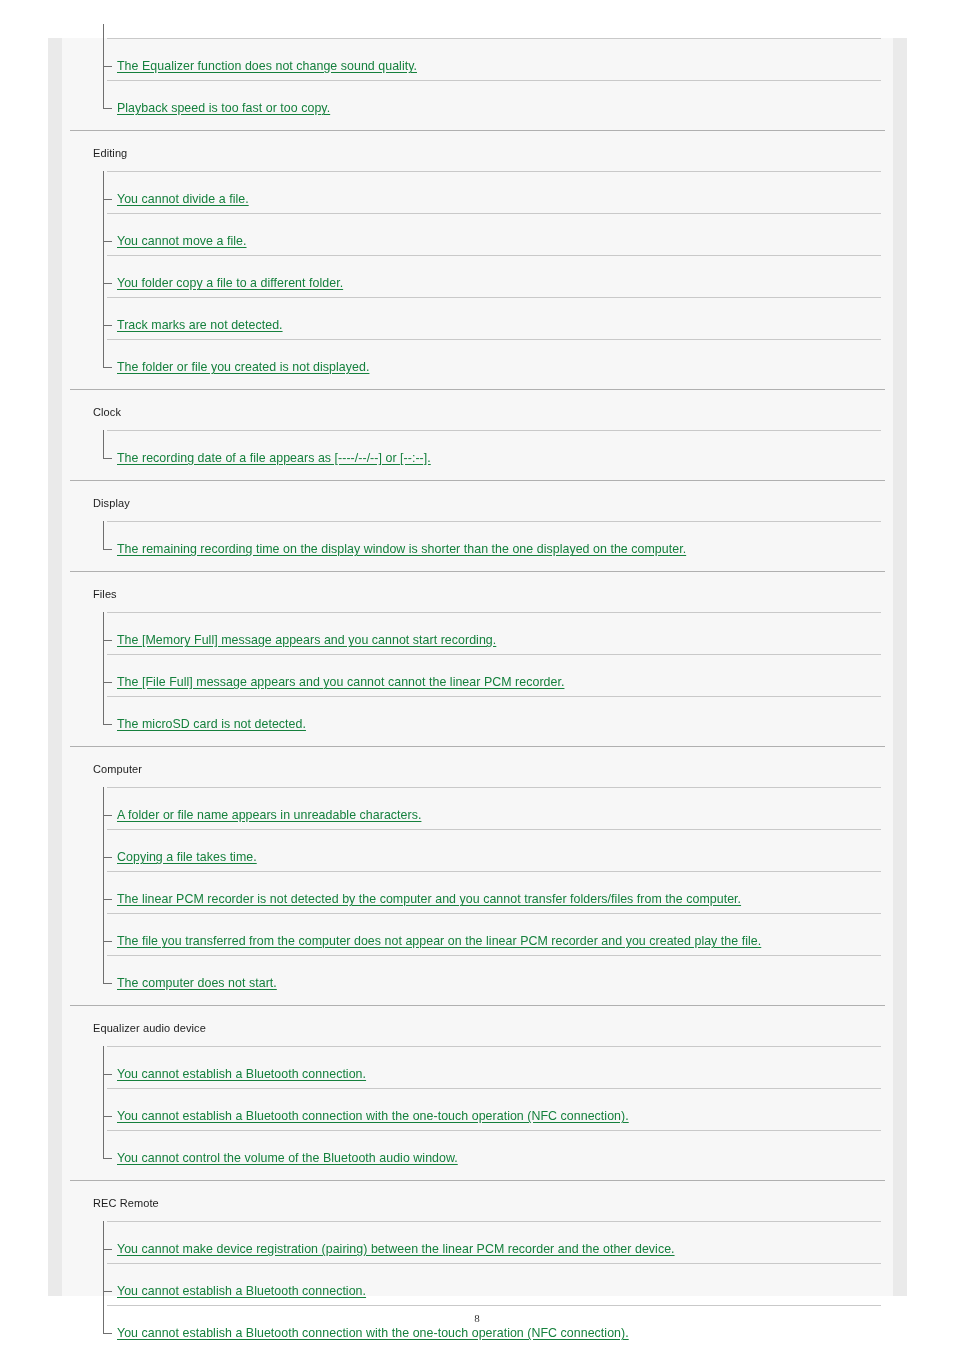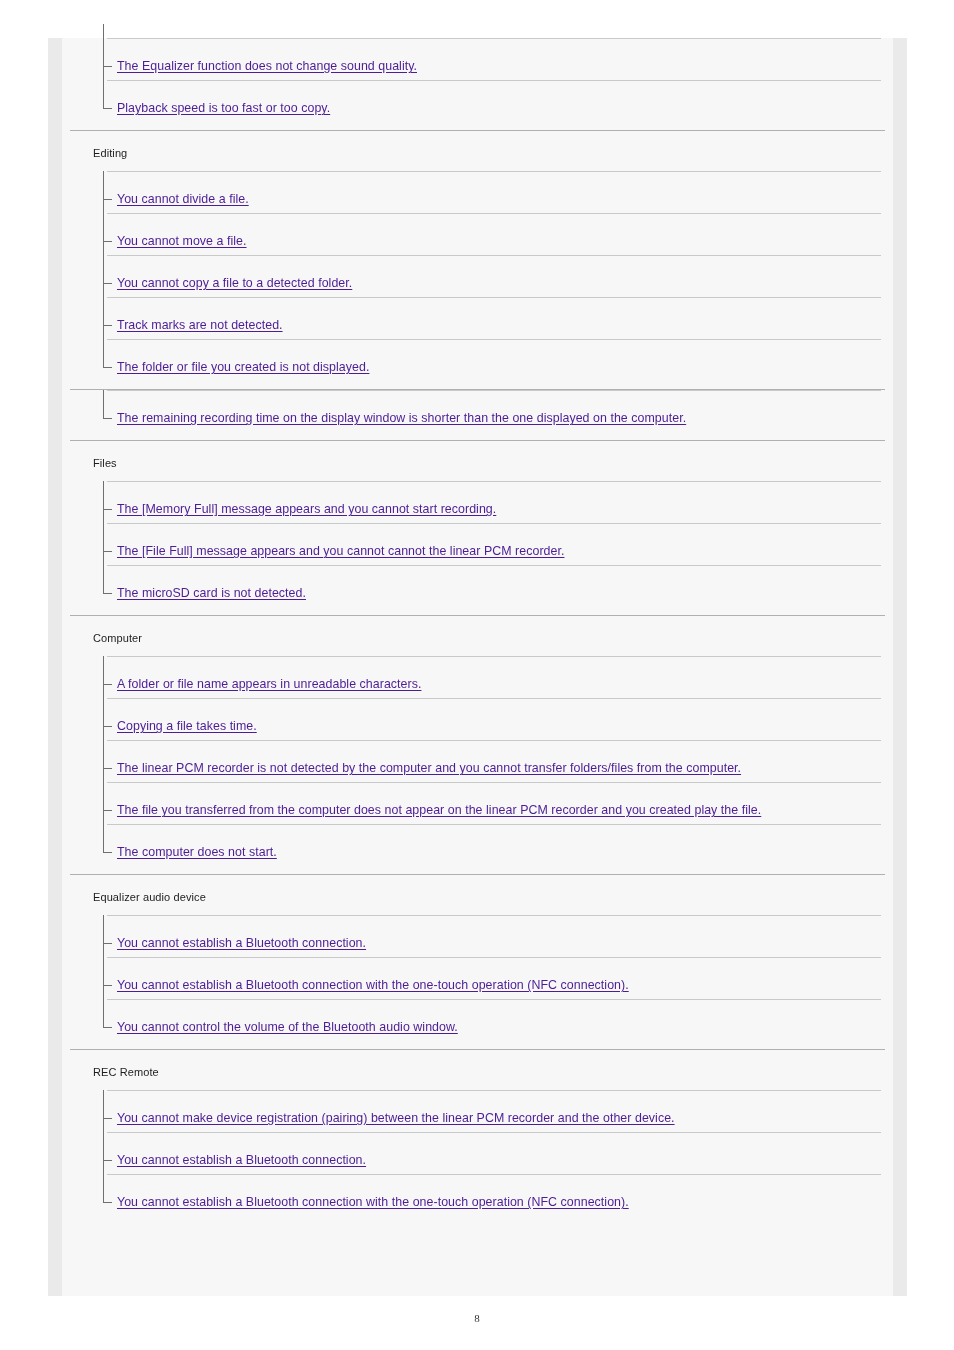--- a/index.html
+++ b/index.html
@@ -96,21 +96,21 @@
     width: 9px;
     height: 1px;
     background: #6f6f6f;
   }
   .item-link {
     position: absolute;
     left: 55px;
     top: 20px;
     font-size: 12.4px;
     line-height: 16px;
-    color: #4c1d95;
+    color: #15803d;
     text-decoration: underline;
     text-underline-offset: 2px;
     white-space: nowrap;
     cursor: pointer;
     letter-spacing: 0.05px;
   }
   
   .tree.continued .tree-spine { top: -14px; }
 
   
@@ -161,41 +161,54 @@
             <a class="item-link" href="#">You cannot divide a file.</a>
           </div>
           <div class="item">
             <div class="item-rule"></div>
             <div class="tick"></div>
             <a class="item-link" href="#">You cannot move a file.</a>
           </div>
           <div class="item">
             <div class="item-rule"></div>
             <div class="tick"></div>
-            <a class="item-link" href="#">You cannot copy a file to a detected folder.</a>
+            <a class="item-link" href="#">You folder copy a file to a different folder.</a>
           </div>
           <div class="item">
             <div class="item-rule"></div>
             <div class="tick"></div>
             <a class="item-link" href="#">Track marks are not detected.</a>
           </div>
           <div class="item">
             <div class="item-rule"></div>
             <div class="tick"></div>
             <a class="item-link" href="#">The folder or file you created is not displayed.</a>
           </div>
         </div>
       </div>
       <div class="section">
         <div class="section-rule"></div>
+        <div class="section-heading">Clock</div>
         <div class="tree">
           <div class="tree-spine" style="height: 28px;"></div>
           <div class="item">
             <div class="item-rule"></div>
             <div class="tick"></div>
+            <a class="item-link" href="#">The recording date of a file appears as [----/--/--] or [--:--].</a>
+          </div>
+        </div>
+      </div>
+      <div class="section">
+        <div class="section-rule"></div>
+        <div class="section-heading">Display</div>
+        <div class="tree">
+          <div class="tree-spine" style="height: 28px;"></div>
+          <div class="item">
+            <div class="item-rule"></div>
+            <div class="tick"></div>
             <a class="item-link" href="#">The remaining recording time on the display window is shorter than the one displayed on the computer.</a>
           </div>
         </div>
       </div>
       <div class="section">
         <div class="section-rule"></div>
         <div class="section-heading">Files</div>
         <div class="tree">
           <div class="tree-spine" style="height: 112px;"></div>
           <div class="item">

